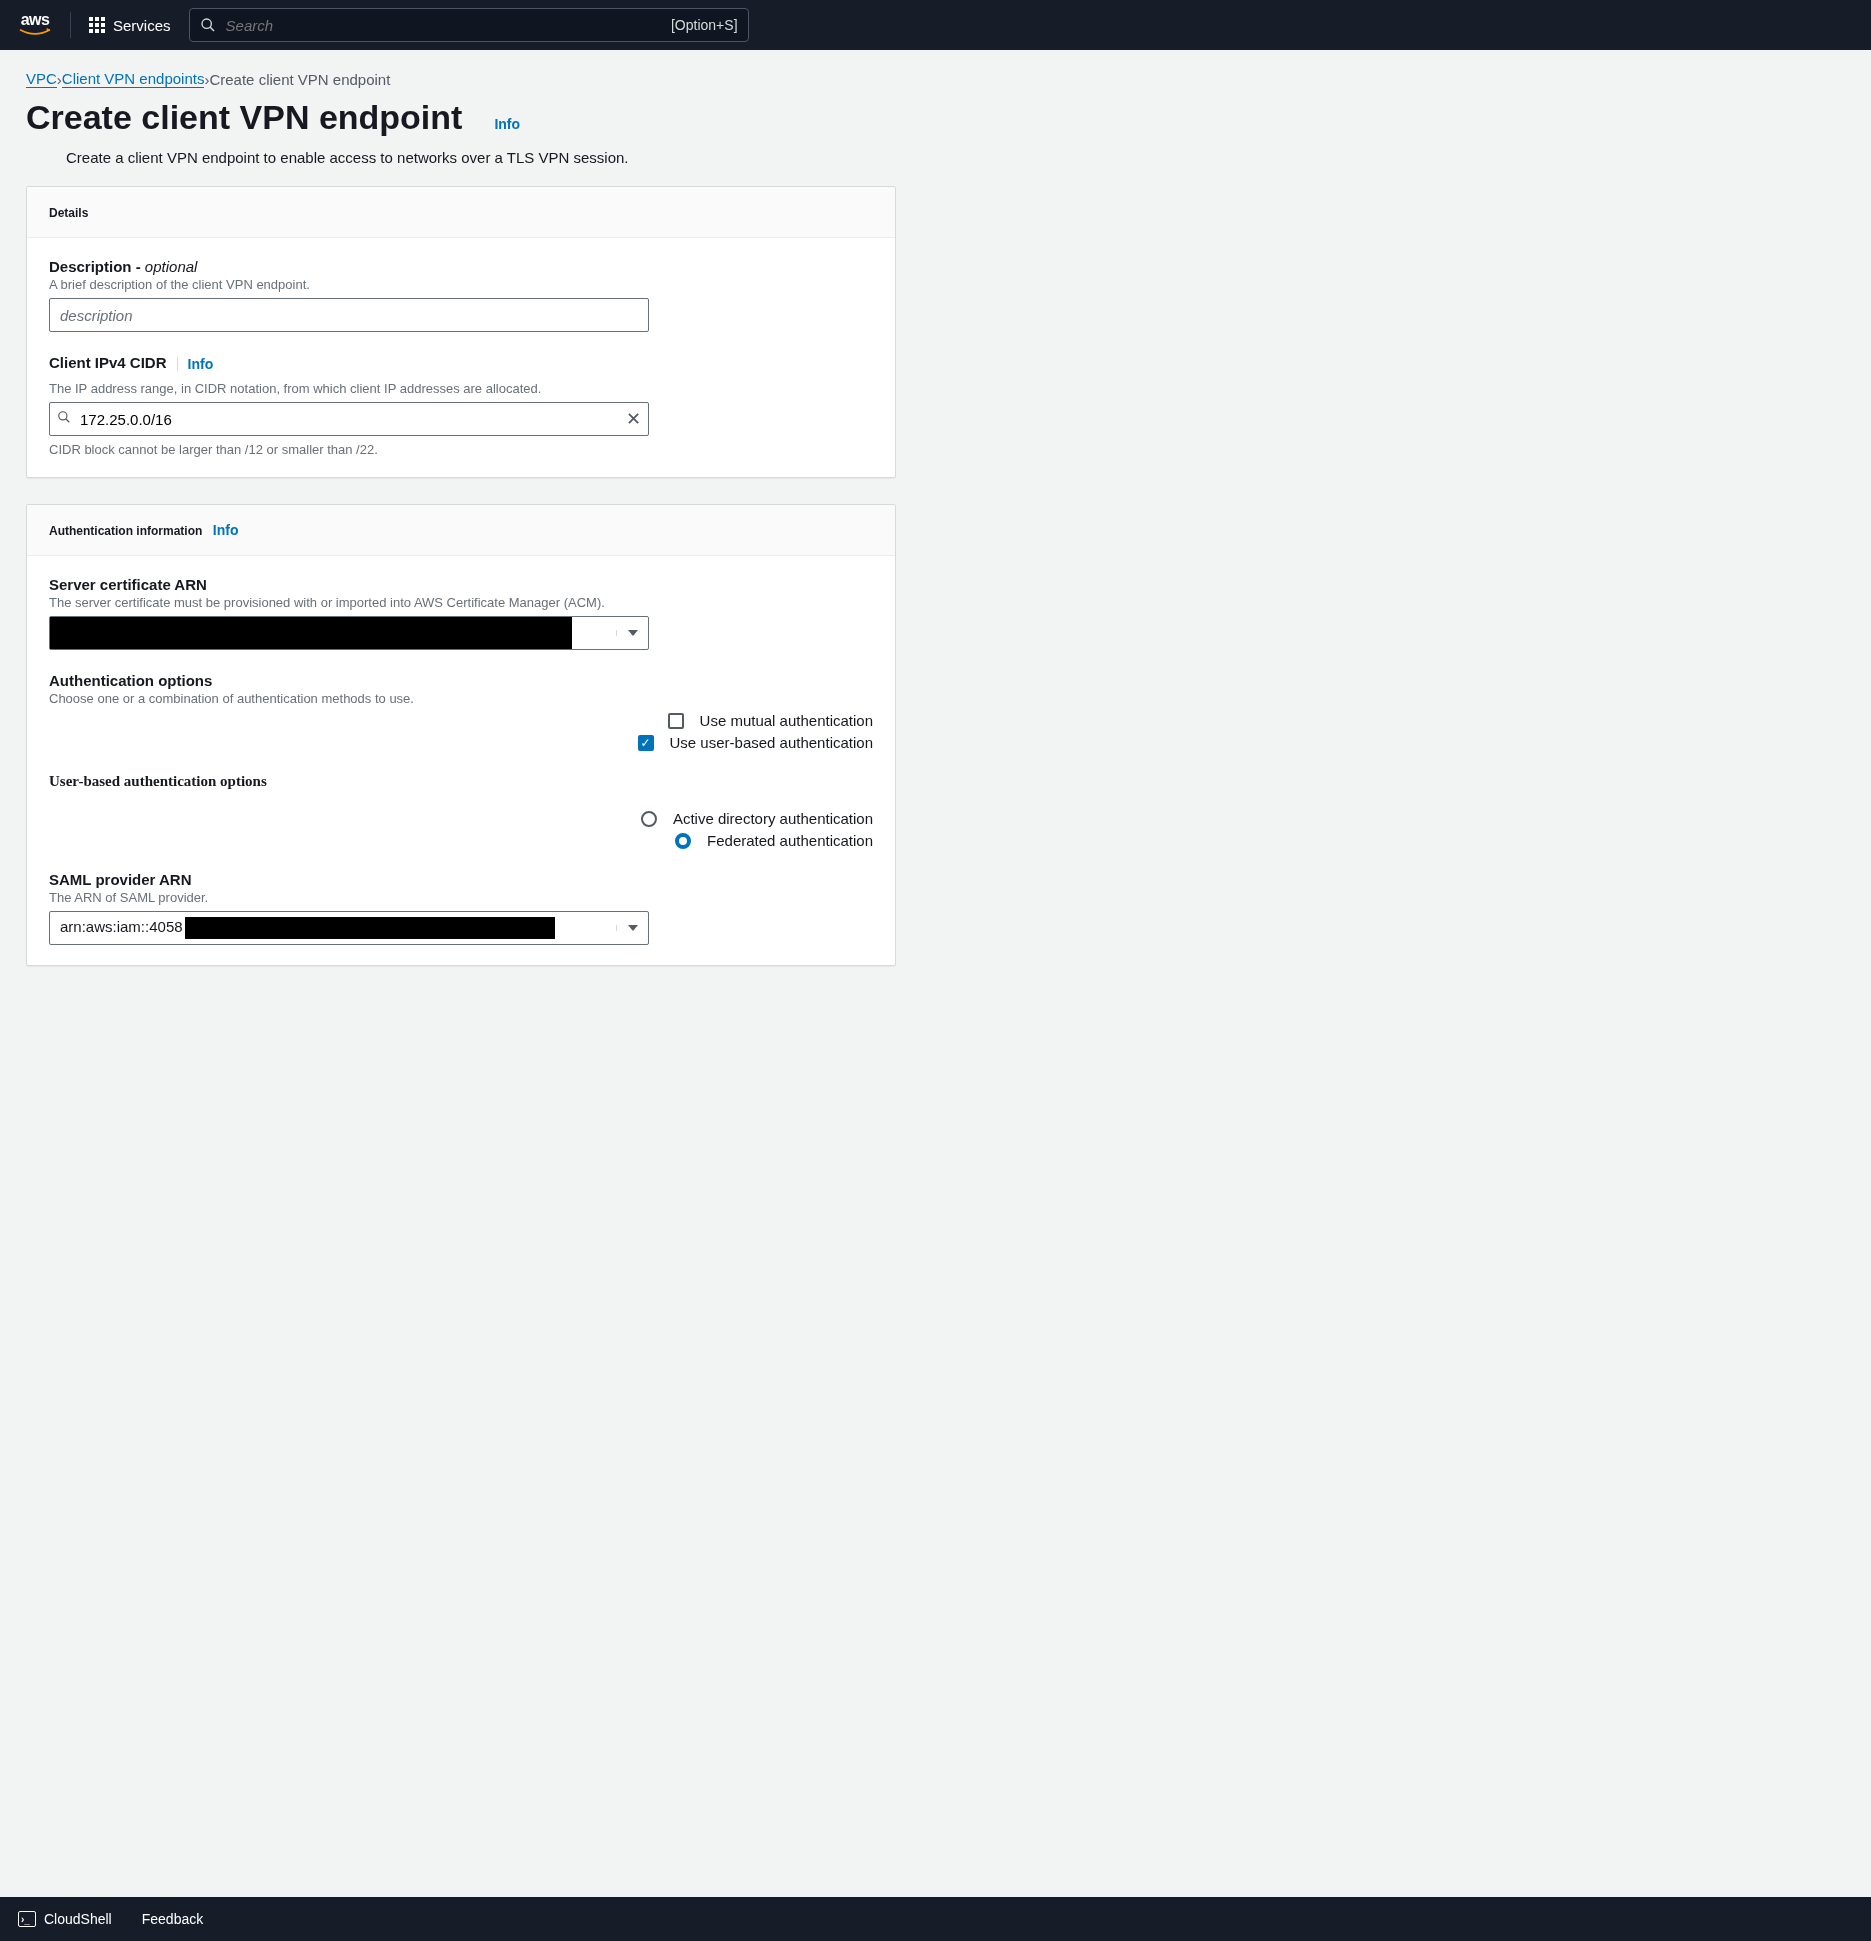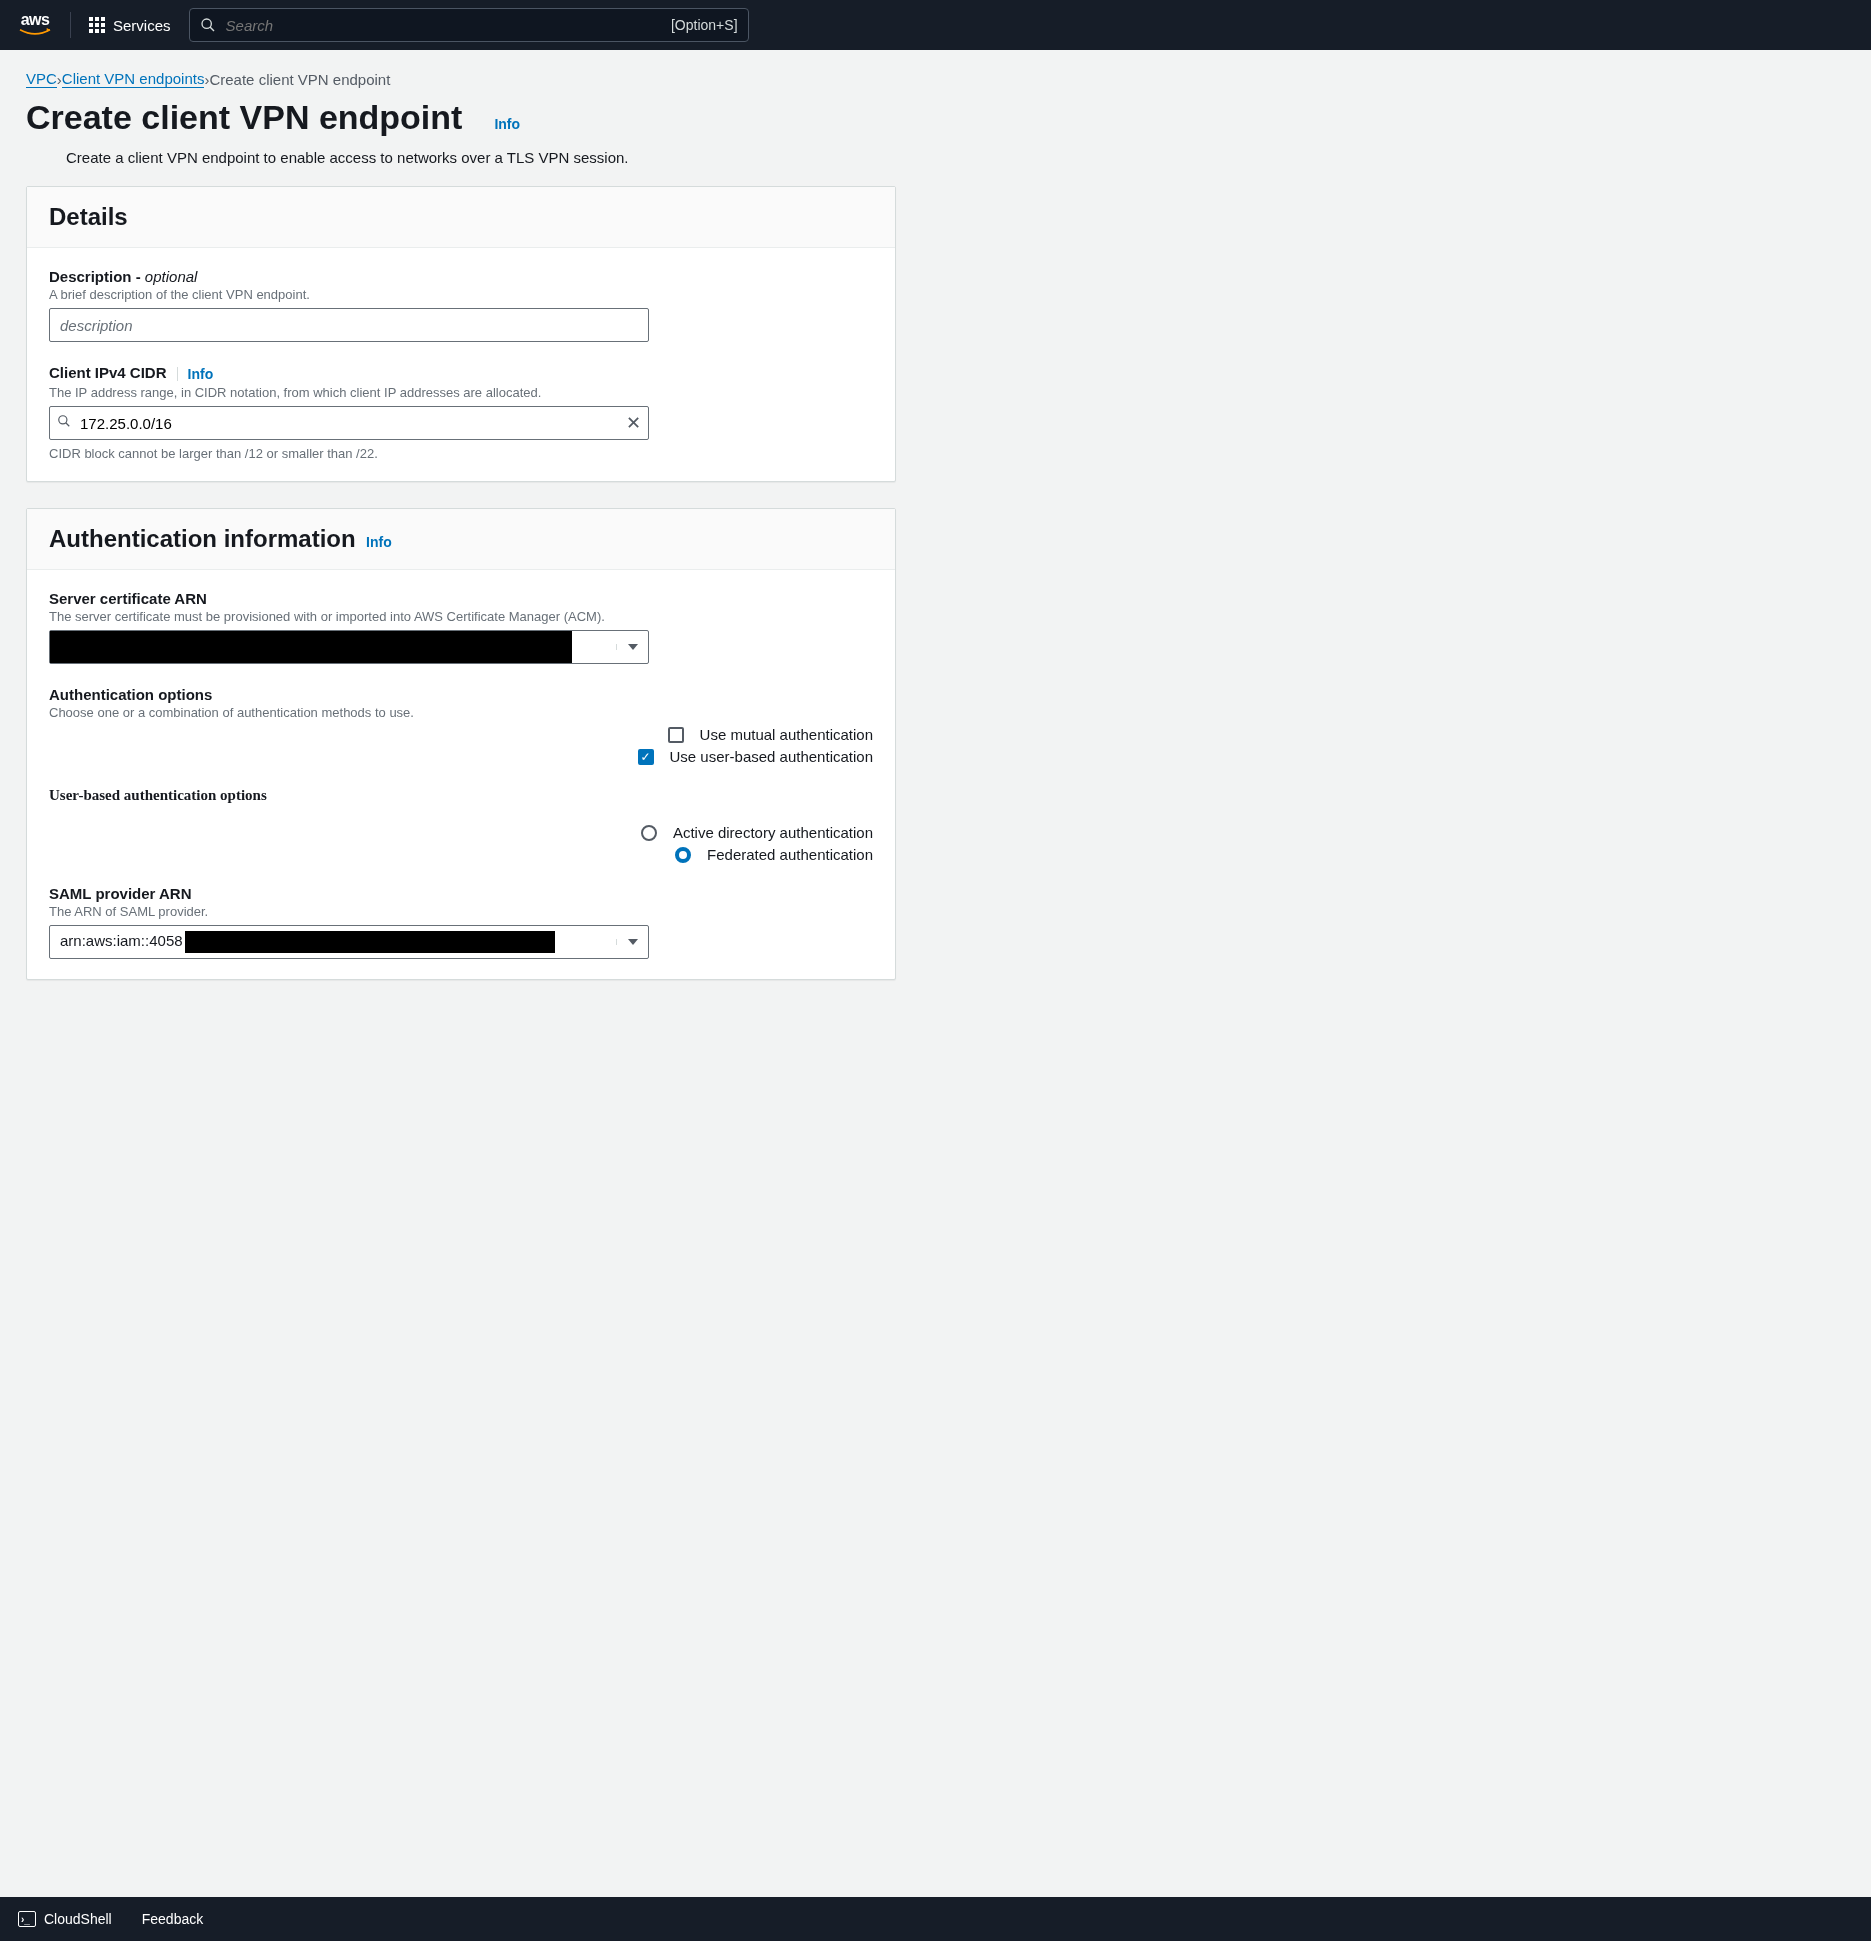--- a/index.html
+++ b/index.html
@@ -21,35 +21,35 @@
 .breadcrumb a { color: #0073bb; text-decoration: none; }
 .breadcrumb a.uline { border-bottom: 1px solid #0073bb; }
 .breadcrumb .sep { color: #545b64; }
 .breadcrumb .current { color: #545b64; }
 h1 { font-size: 34px; font-weight: 700; padding: 0 26px; display: inline; }
 .info-link { color: #0073bb; font-size: 14px; font-weight: 600; margin-left: 6px; cursor: pointer; }
 .subtitle { padding: 12px 26px 20px; font-size: 15px; color: #16191f; margin-left: 40px; }
 
 .card { background: #fff; border: 1px solid #d5dbdb; margin: 0 26px 26px; border-radius: 2px; box-shadow: 0 1px 1px rgba(0,0,0,0.05); max-width: 870px; }
 .card-header { padding: 16px 22px; border-bottom: 1px solid #eaeded; background: #fafafa; }
-.card-header h2 { font-size: 24px; font-weight: 700; display: inline; }
+.card-header h2 { font-size: 12px; font-weight: 700; display: inline; }
 .card-body { padding: 20px 22px; }
 .field { margin-bottom: 22px; }
 .field:last-child { margin-bottom: 0; }
 .field-label { font-size: 15px; font-weight: 600; margin-bottom: 2px; }
 .optional { font-style: italic; font-weight: 400; }
 .field-help { font-size: 13px; color: #687078; margin-bottom: 6px; }
 .field-help-below { font-size: 13px; color: #687078; margin-top: 6px; }
 .text-input { width: 600px; max-width: 100%; height: 34px; border: 1px solid #687078; border-radius: 2px; padding: 0 10px; font-size: 15px; background: #fff; }
 .text-input::placeholder { color: #687078; font-style: italic; }
 .input-wrap { position: relative; width: 600px; max-width: 100%; border-radius: 16px; }
 .input-wrap .icon-left { position: absolute; left: 8px; top: 50%; transform: translateY(-50%); color: #545b64; }
 .input-wrap .icon-right { position: absolute; right: 8px; top: 50%; transform: translateY(-50%); color: #545b64; cursor: pointer; font-size: 18px; }
 .input-wrap input { padding-left: 30px; padding-right: 30px; }
-.label-row { display: flex; align-items: center; gap: 10px; margin-bottom: 2px; }
+.label-row { display: flex; align-items: center; gap: 10px; margin-bottom: 8px; }
 .vsep { width: 1px; height: 14px; background: #d5dbdb; }
 
 .select { width: 600px; max-width: 100%; height: 34px; border: 1px solid #687078; border-radius: 2px; display: flex; align-items: center; background: #fff; cursor: pointer; gap: 44px; }
 .select .redacted { flex: 1; height: 100%; background: #000; margin: 0; }
 .select .value { flex: 1; padding: 0 10px; font-size: 15px; position: relative; }
 .select .value .partial-redact { display: inline-block; width: 370px; height: 22px; background: #000; vertical-align: middle; margin-left: 2px; }
 .select .caret { width: 32px; border-left: 1px solid #d5dbdb; display: flex; align-items: center; justify-content: center; color: #545b64; }
 .caret-tri { width: 0; height: 0; border-left: 5px solid transparent; border-right: 5px solid transparent; border-top: 6px solid #545b64; }
 
 .check-row, .radio-row { display: flex; align-items: center; gap: 16px; font-size: 15px; margin: 5px 0; cursor: pointer; justify-content: flex-end; }

